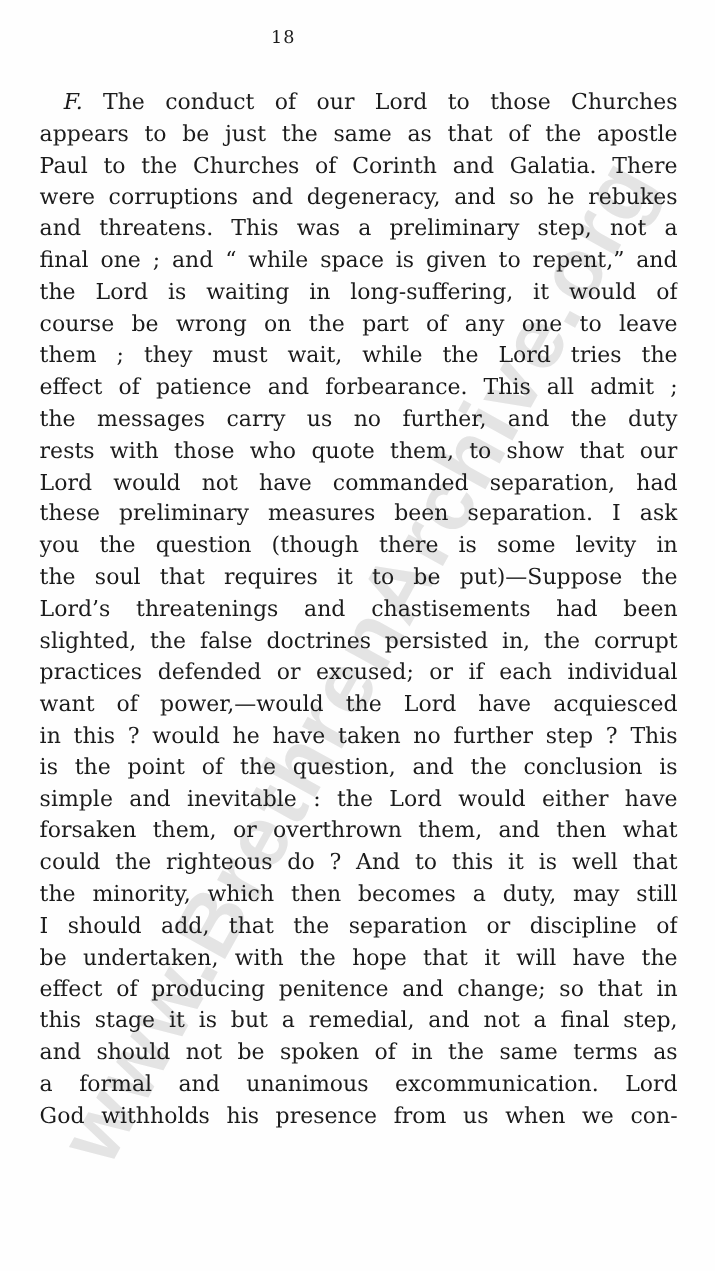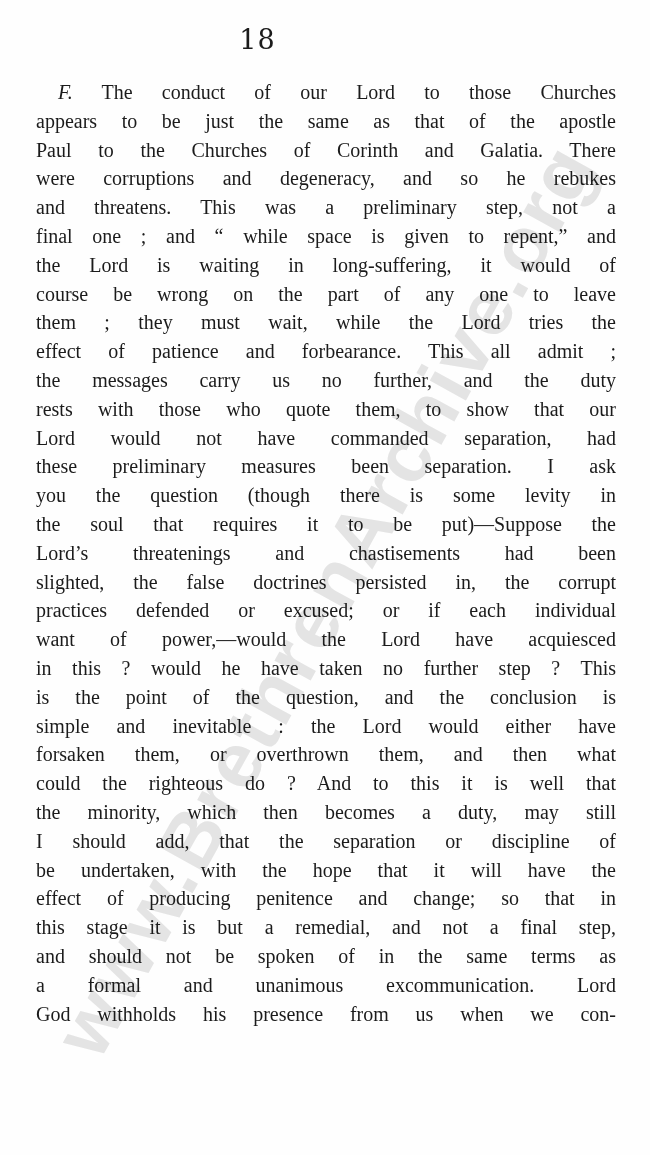--- a/index.html
+++ b/index.html
@@ -32,33 +32,32 @@
     white-space: nowrap;
     z-index: 0;
     user-select: none;
   }
   .page-number {
     position: absolute;
     top: 24px;
     left: 0;
     width: 515px;
     text-align: center;
-    font-size: 27px;
+    font-size: 16px;
     letter-spacing: 1px;
     z-index: 1;
   }
   .text-block {
     position: absolute;
     top: 78px;
     left: 36px;
     width: 580px;
     z-index: 1;
     font-size: 20px;
     line-height: 28.8px;
-    font-family: Liberation Serif, serif;
   }
   .line {
     text-align: justify;
     text-align-last: justify;
     white-space: nowrap;
     overflow: hidden;
   }
   .line.first {
     text-indent: 22px;
   }

